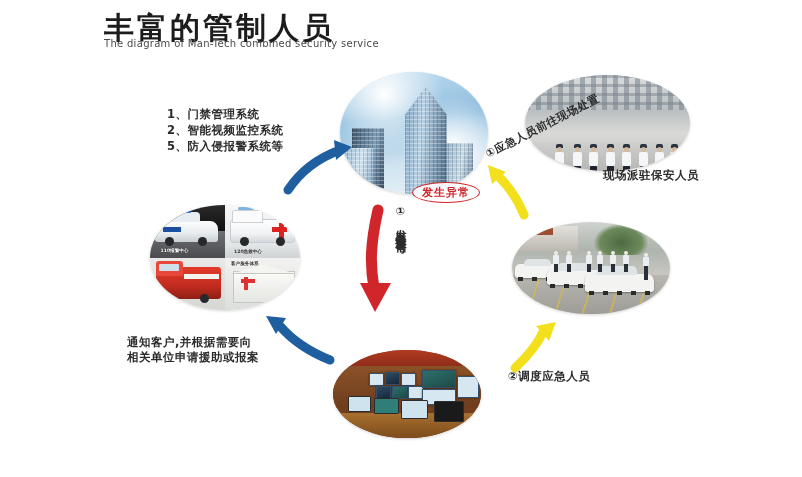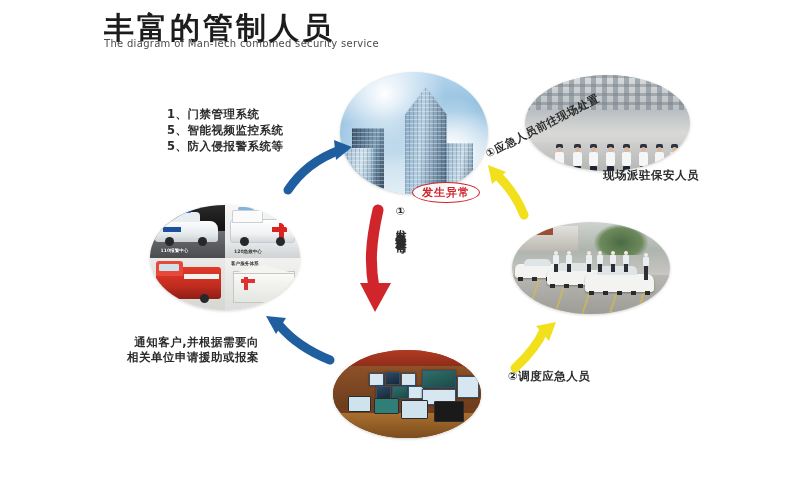--- a/index.html
+++ b/index.html
@@ -26,21 +26,21 @@
     position:absolute;left:176px;top:91px;font-size:11.5px;
     font-weight:bold;color:#2b2b2b;letter-spacing:.5px;white-space:nowrap;
   }
   .list-items{position:absolute;left:167px;top:106px;}
   .list-items div{
     font-size:11.5px;font-weight:bold;color:#2b2b2b;
     line-height:16px;letter-spacing:.5px;white-space:nowrap;
   }
   .cap{
     position:absolute;font-size:11.5px;font-weight:bold;color:#2b2b2b;
-    line-height:15px;letter-spacing:.5px;white-space:pre-line;text-align:right;
+    line-height:15px;letter-spacing:.5px;white-space:pre-line;
   }
 
   
   .oval{
     position:absolute;border-radius:50%;overflow:hidden;
     box-shadow:0 1px 3px rgba(0,0,0,.18);
   }
   .oval .inner{position:absolute;inset:0;}
 
   
@@ -200,21 +200,21 @@
 </head>
 <body>
 
 <div class="canvas">
 
   <div class="title-cn">丰富的管制人员</div>
   <div class="title-en">The diagram of Man-Tech combined security service</div>
 
   <div class="list-items">
     <div>1、门禁管理系统</div>
-    <div>5、智能视频监控系统</div>
+    <div>2、智能视频监控系统</div>
     <div>5、防入侵报警系统等</div>
   </div>
 
   <div class="oval" id="img-skyscraper">
     <div class="inner">
       <div class="sk-tower sk-left">
           <div class="sk-win"></div>
         </div>
       <div class="sk-tower sk-left2">
           <div class="sk-win"></div>

